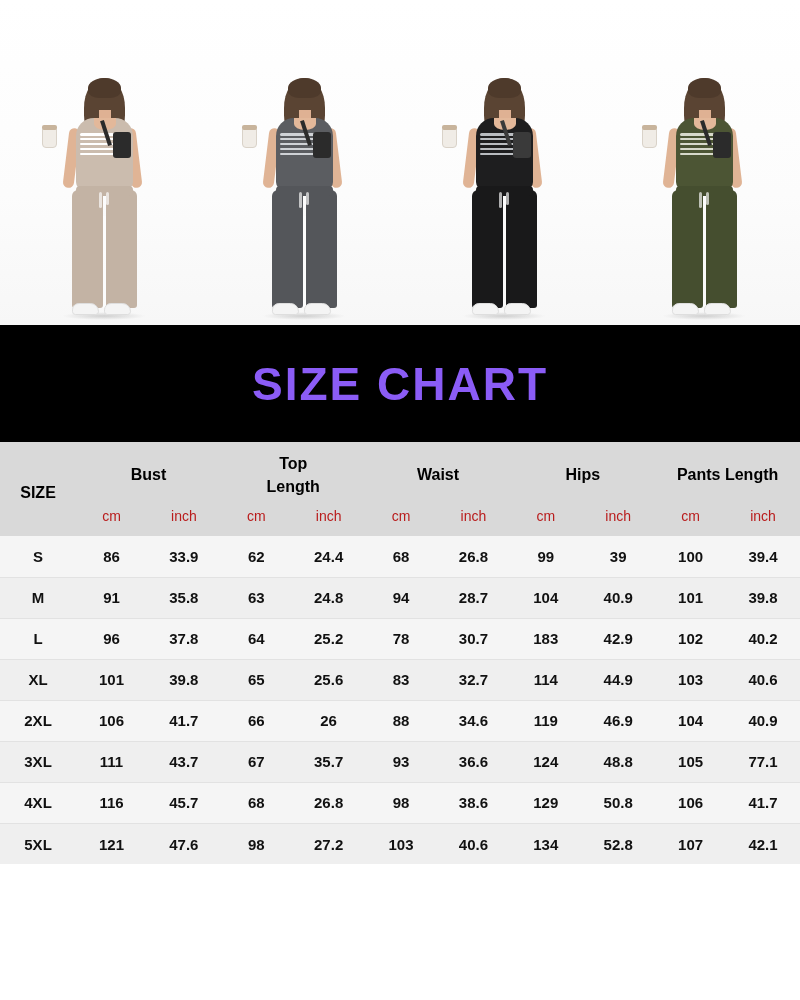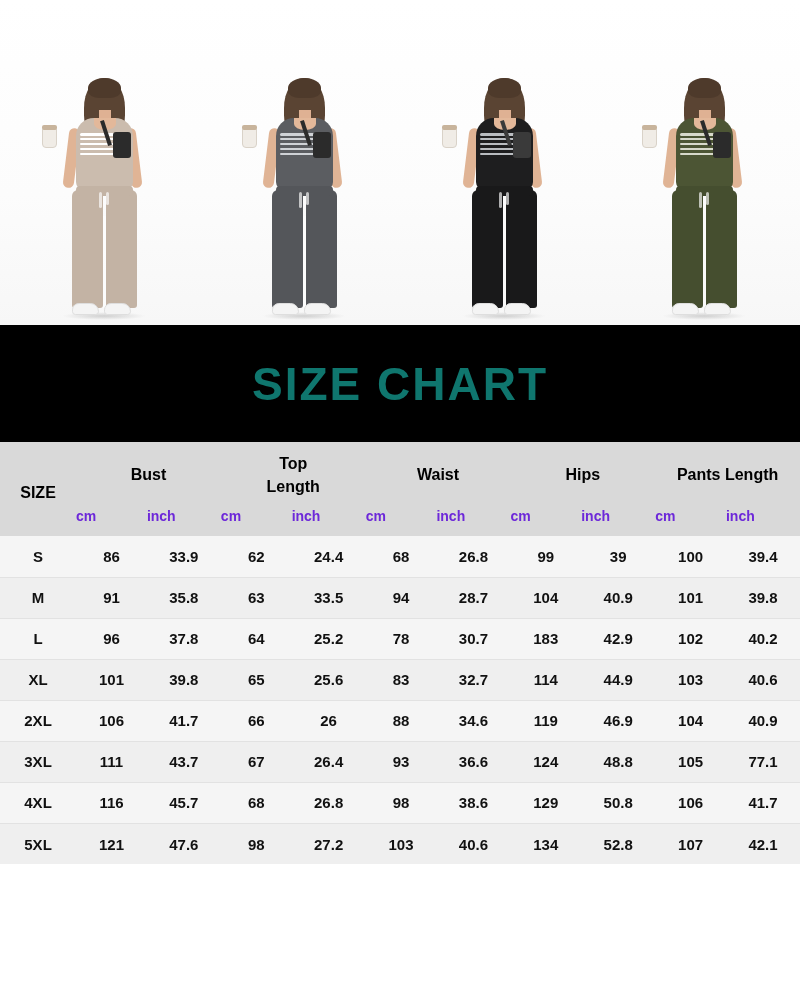--- a/index.html
+++ b/index.html
@@ -210,21 +210,21 @@
   .title-band {
     width: 800px;
     height: 117px;
     background: #000000;
     display: flex;
     align-items: center;
     justify-content: center;
   }
   .title-band h1 {
     margin: 0;
-    color: #0f766e;
+    color: #8b5cf6;
     font-size: 46px;
     font-weight: 700;
     letter-spacing: 2px;
     font-family: "Liberation Sans", sans-serif;
   }
 
   
   .size-table {
     width: 800px;
     border-collapse: collapse;
@@ -240,25 +240,25 @@
     color: #000;
     font-size: 16px;
     font-weight: 700;
     padding: 10px 0 2px 0;
     text-align: center;
     vertical-align: middle;
     border: none;
   }
   .size-table thead tr.unit-row th {
     background: #d9d9d9;
-    color: #6d28d9;
+    color: #b91c1c;
     font-size: 14px;
-    font-weight: 700;
+    font-weight: 400;
     padding: 8px 0 12px 0;
-    text-align: left;
+    text-align: center;
     border: none;
   }
   .group-row th.size-head {
     font-size: 15px;
     font-weight: 700;
     vertical-align: middle;
     margin-left: 19px;
   }
   .two-line { line-height: 1.45; }
 
@@ -479,21 +479,21 @@
         <td>99</td>
         <td>39</td>
         <td>100</td>
         <td>39.4</td>
       </tr>
       <tr>
         <td class="size-cell">M</td>
         <td>91</td>
         <td>35.8</td>
         <td>63</td>
-        <td>33.5</td>
+        <td>24.8</td>
         <td>94</td>
         <td>28.7</td>
         <td>104</td>
         <td>40.9</td>
         <td>101</td>
         <td>39.8</td>
       </tr>
       <tr>
         <td class="size-cell">L</td>
         <td>96</td>
@@ -531,21 +531,21 @@
         <td>119</td>
         <td>46.9</td>
         <td>104</td>
         <td>40.9</td>
       </tr>
       <tr>
         <td class="size-cell">3XL</td>
         <td>111</td>
         <td>43.7</td>
         <td>67</td>
-        <td>26.4</td>
+        <td>35.7</td>
         <td>93</td>
         <td>36.6</td>
         <td>124</td>
         <td>48.8</td>
         <td>105</td>
         <td>77.1</td>
       </tr>
       <tr>
         <td class="size-cell">4XL</td>
         <td>116</td>

